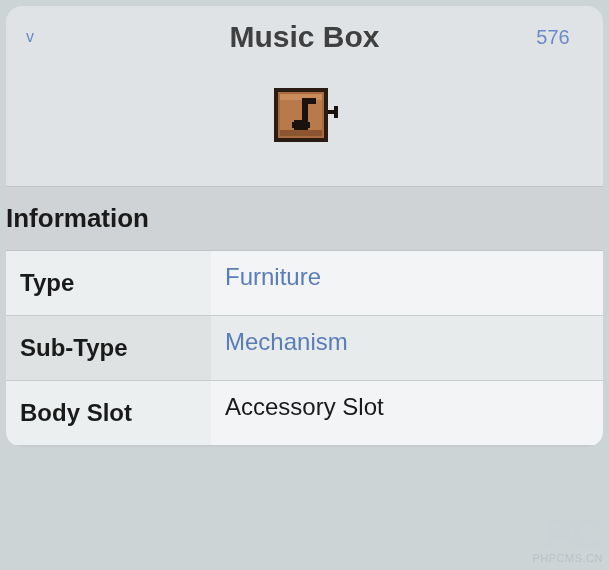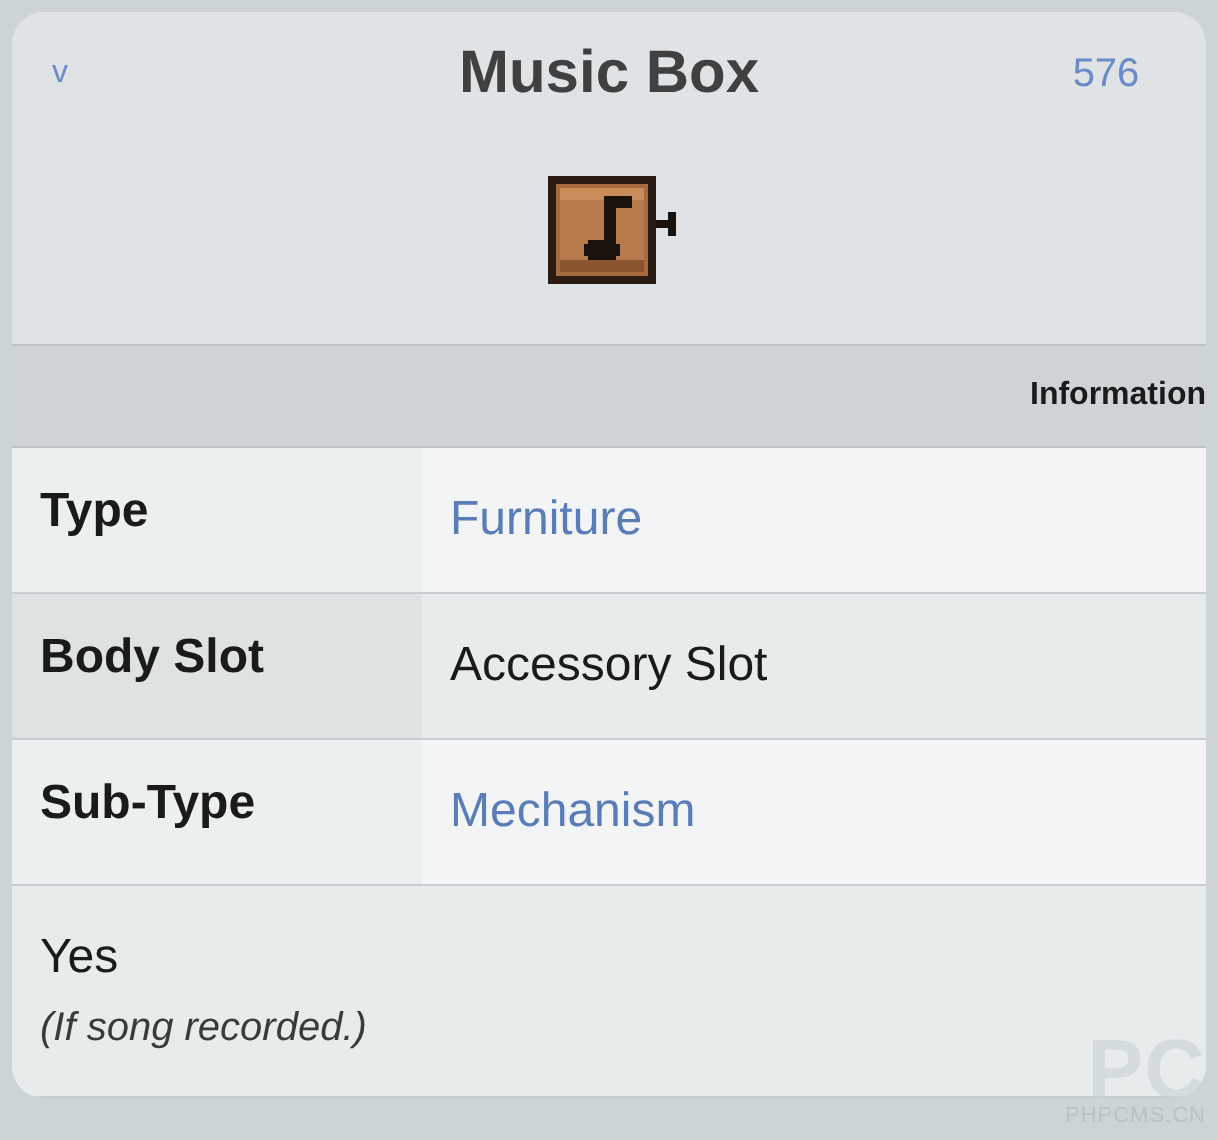--- a/index.html
+++ b/index.html
@@ -45,46 +45,47 @@
       background: #dfe3e5;
       padding: 20px 0 24px 0;
       display: flex;
       justify-content: center;
     }
     .item-icon {
       image-rendering: pixelated;
     }
     .section-hdr {
       background: #cfd3d5;
-      text-align: right;
-      font-size: 16px;
+      text-align: left;
+      font-size: 26px;
       font-weight: bold;
       color: #1a1a1a;
       padding: 16px 0;
       border-top: 1px solid #bfc3c5;
       border-bottom: 1px solid #bfc3c5;
+      margin-top: 14px;
     }
     .row {
       display: flex;
       border-bottom: 1px solid #c8ccce;
       justify-content: space-between;
     }
     .row:nth-child(odd) .label { background: #eceff0; }
     .row:nth-child(even) .label { background: #dde0e2; }
     .label {
       width: 205px;
       padding: 18px 14px;
       font-size: 24px;
       font-weight: bold;
       color: #1a1a1a;
       background: #eceff0;
     }
     .value {
       flex: 1;
-      padding: 22px 14px;
+      padding: 12px 14px;
       font-size: 24px;
       color: #1a1a1a;
       background: #f2f4f5;
     }
     .row:nth-child(even) .value { background: #e6e9ea; }
     .value.link { color: #5a7db8; }
     .note {
       display: block;
       font-style: italic;
       font-size: 20px;
@@ -145,32 +146,28 @@
   </div>
 
   <div class="section-hdr">Information</div>
 
   <div class="rows">
     <div class="row">
       <div class="label">Type</div>
       <div class="value link">Furniture</div>
     </div>
     <div class="row">
+      <div class="label">Sub-Type</div>
+      <div class="value link">Mechanism</div>
+    </div>
+    <div class="row">
       <div class="label">Body Slot</div>
       <div class="value">Accessory Slot</div>
     </div>
     <div class="row">
-      <div class="label">Sub-Type</div>
-      <div class="value link">Mechanism</div>
-    </div>
-    <div class="row">
-      <div class="value">
-        <span>Yes</span>
-        <span class="note">(If song recorded.)</span>
-      </div>
     </div>
   </div>
 </div>
 
 <div class="watermark">
   <span class="big">PC</span>
   <span>PHPCMS.CN</span>
 </div>
 
 </body></html>

